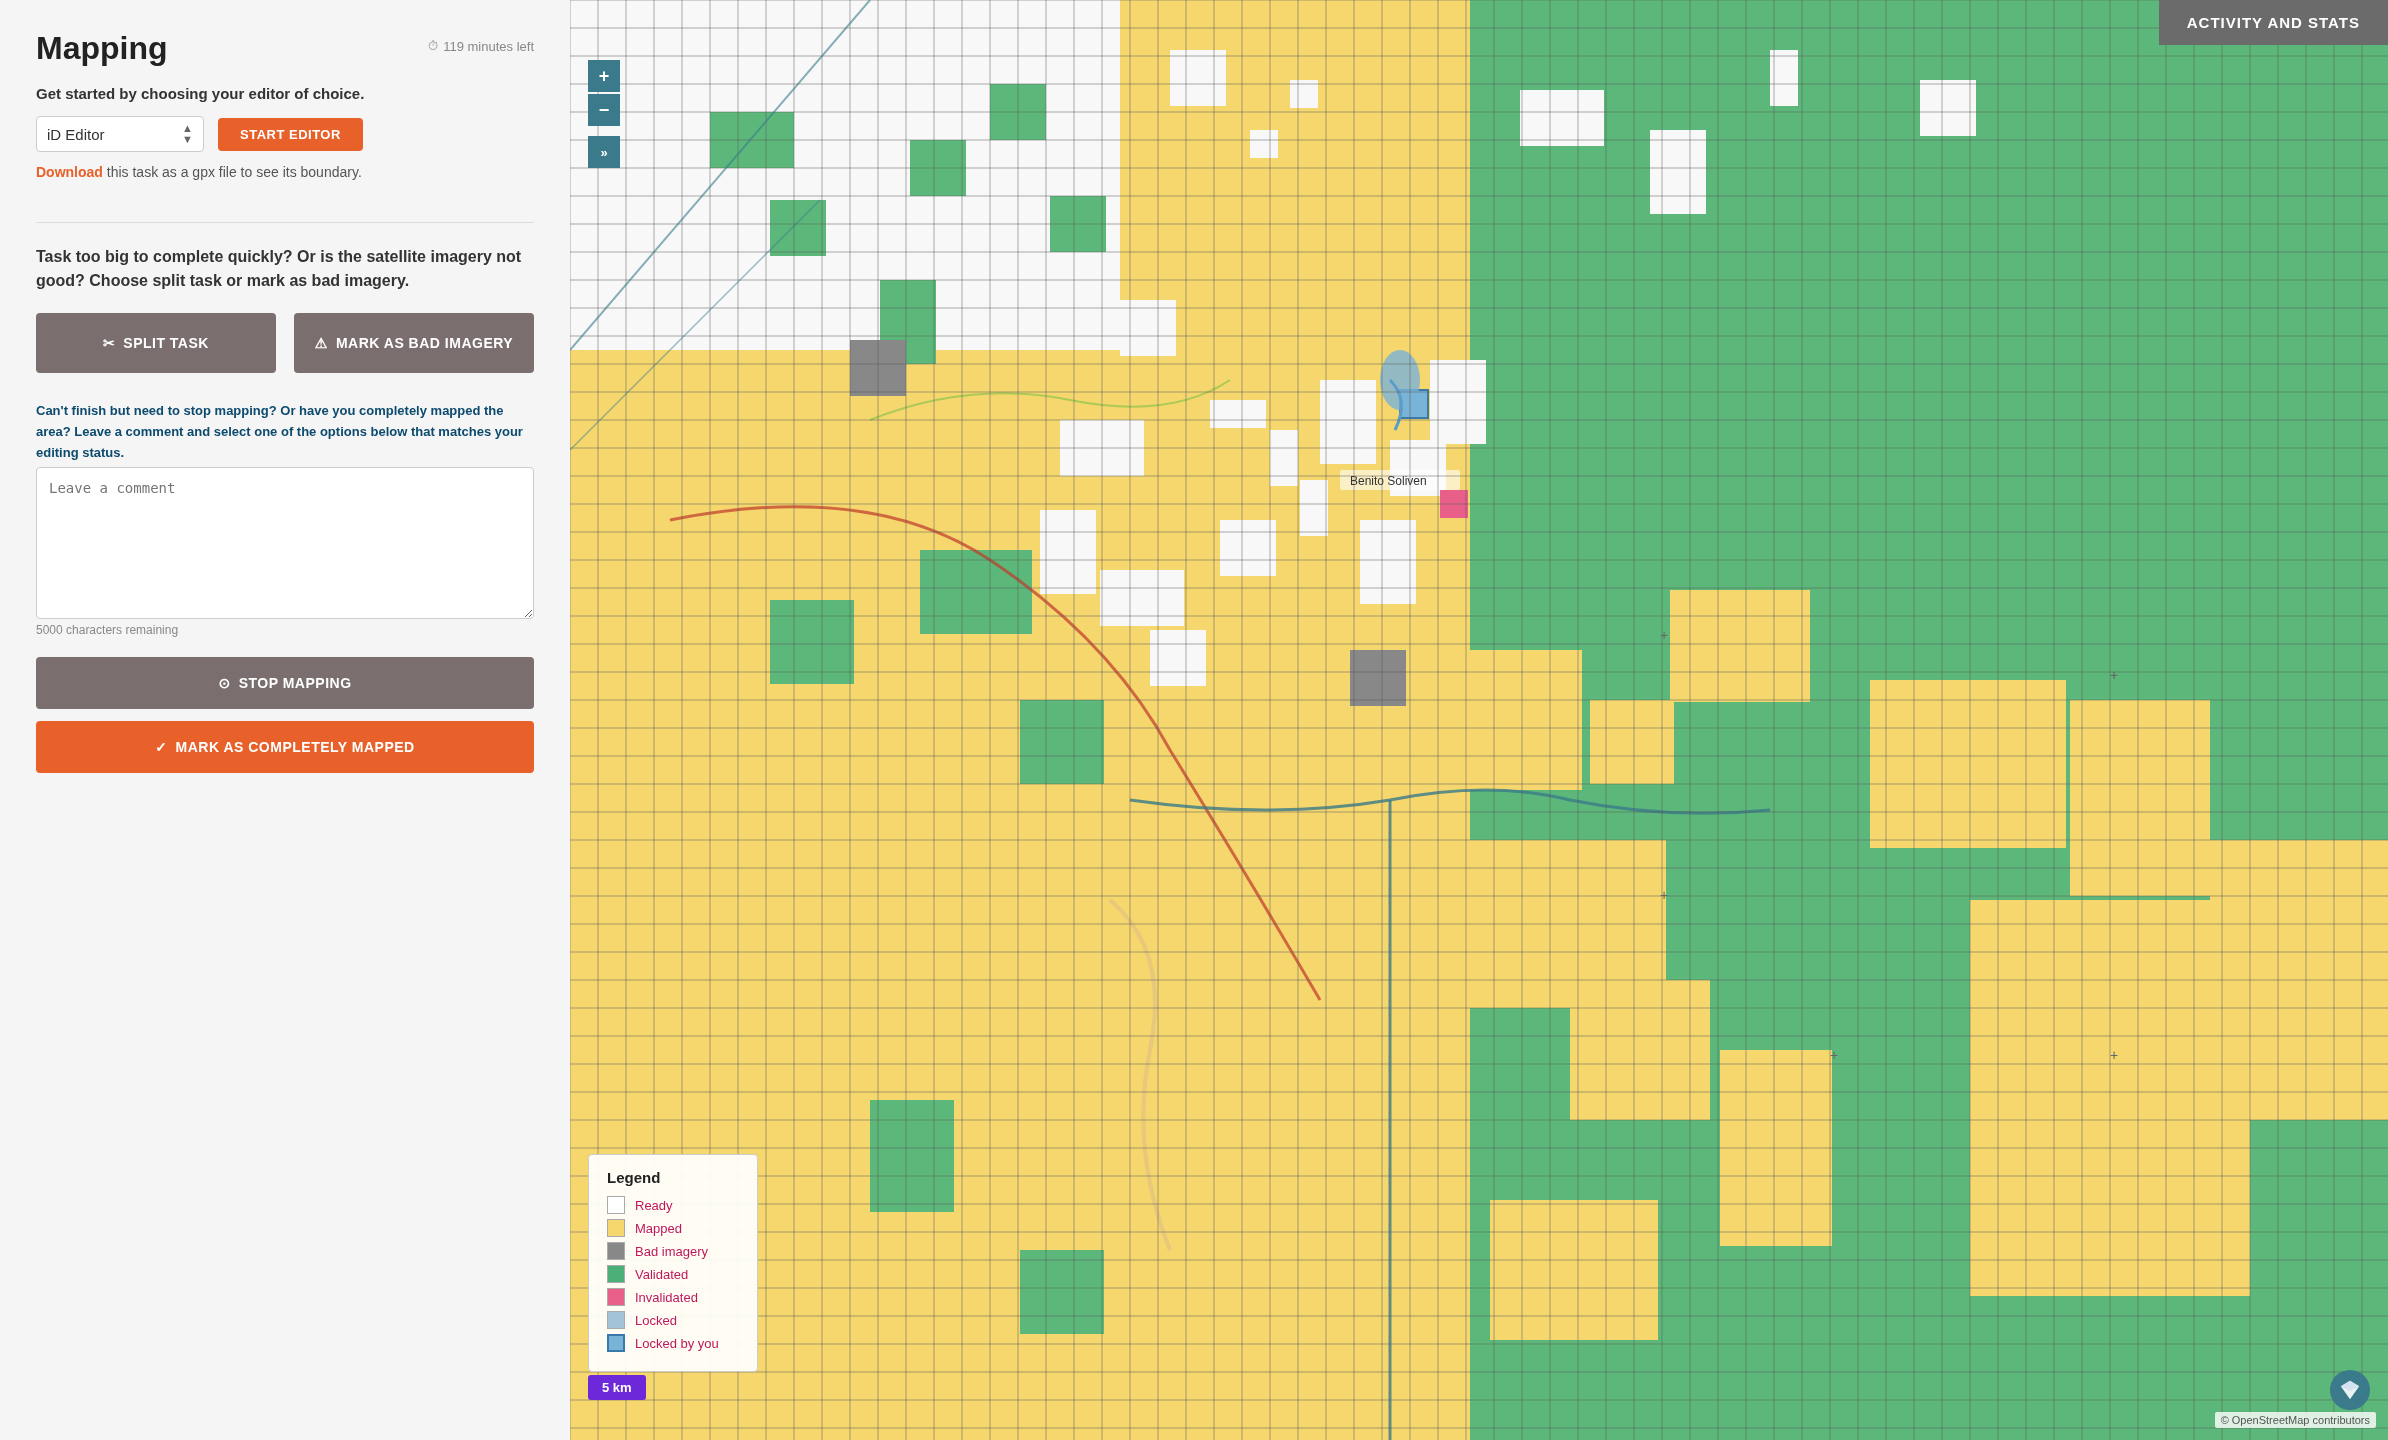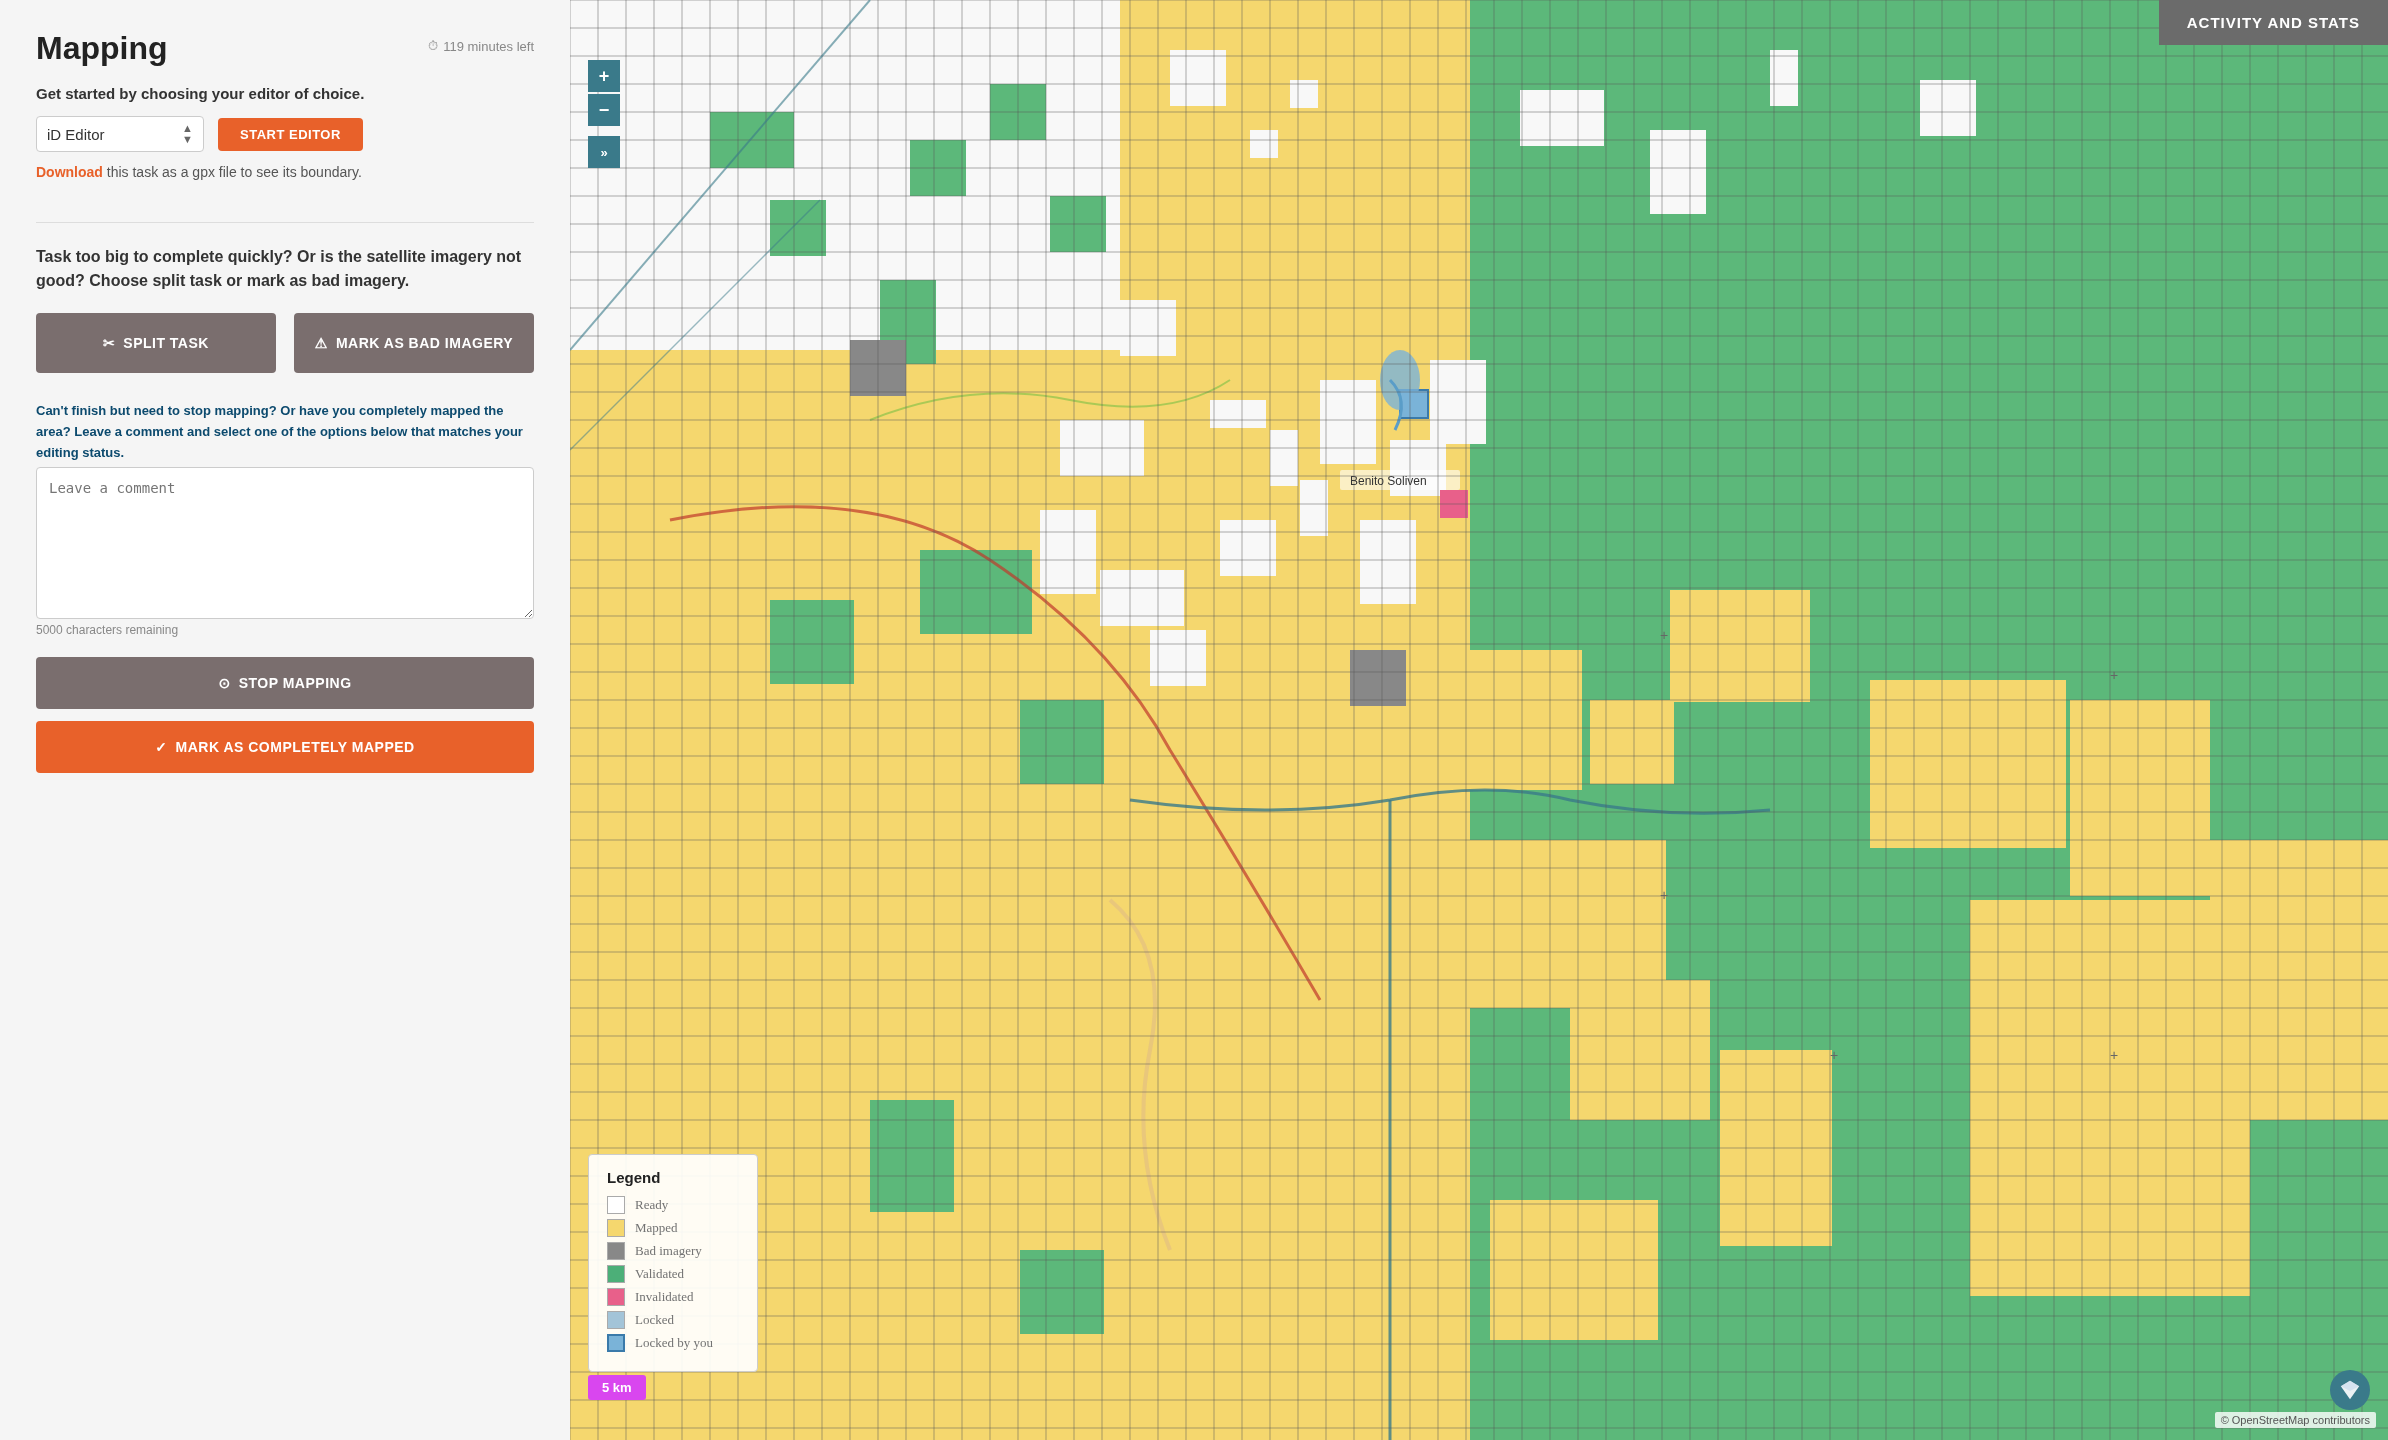--- a/index.html
+++ b/index.html
@@ -289,38 +289,37 @@
       font-weight: 700;
       margin-bottom: 10px;
       color: #222;
     }
 
     .legend-item {
       display: flex;
       align-items: center;
       gap: 10px;
       font-size: 13px;
-      color: #737373;
+      color: #be185d;
       margin-bottom: 5px;
-      font-family: Liberation Serif, serif;
     }
 
     .legend-box {
       width: 18px;
       height: 18px;
       border: 1px solid #aaa;
       flex-shrink: 0;
     }
 
     
     .scale-bar {
       position: absolute;
       bottom: 40px;
       left: 18px;
-      background: #d946ef;
+      background: #6d28d9;
       color: #fff;
       padding: 5px 14px;
       border-radius: 3px;
       font-size: 13px;
       font-weight: 600;
       z-index: 10;
     }
 
     
     .osm-attribution {

